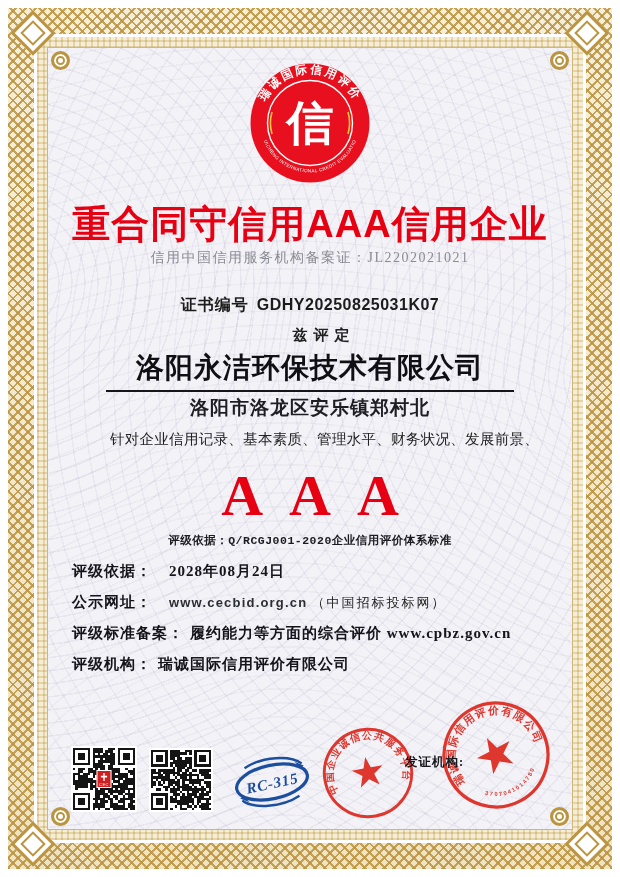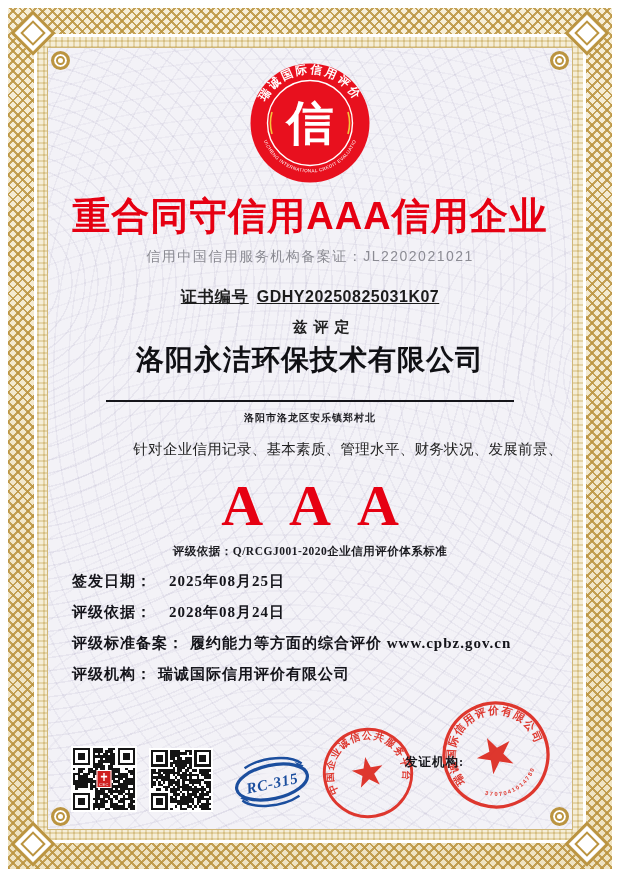--- a/index.html
+++ b/index.html
@@ -34,44 +34,44 @@
       box-shadow: inset 0 0 0 2px #fff, inset 0 0 0 4px #bb9440; }
   .c-tl { left:5px; top:5px; }
   .c-tr { right:5px; top:5px; transform:scaleX(-1); }
   .c-bl { left:5px; bottom:5px; transform:scaleY(-1); }
   .c-br { right:5px; bottom:5px; transform:scale(-1,-1); }
 
   .content { position:relative; text-align:center; padding-top:14px; z-index:2; }
 
   .logo-wrap { width:122px; height:122px; margin:0 auto; }
 
-  .title { margin-top:8px; font-size:38px; line-height:48px; font-weight:900; color:#e60012;
+  .title { margin-top:16px; font-size:38px; line-height:48px; font-weight:900; color:#e60012;
       letter-spacing:1px; font-family:"Liberation Sans",sans-serif; }
-  .subtitle { margin-top:6px; font-size:14px; line-height:20px; color:#8b8b93; letter-spacing:1.5px; }
-
-  .cert-line { margin-top:20px; font-size:16px; line-height:22px; font-weight:bold; color:#1c1c1c; letter-spacing:1px;text-decoration:underline; }
+  .subtitle { font-size:14px; line-height:20px; color:#8b8b93; letter-spacing:1.5px;font-family:Liberation Serif, serif; }
+
+  .cert-line { margin-top:26px; font-size:16px; line-height:22px; font-weight:bold; color:#1c1c1c; letter-spacing:1px; }
   .cert-line .num { margin-left:8px; letter-spacing:0.5px; }
 
   .hereby { margin-top:9px; font-size:15px; line-height:20px; font-weight:bold; color:#222;
       font-family:"Liberation Serif",serif; letter-spacing:6px;margin-left:28px; }
 
-  .company-wrap { width:408px; margin:6px auto 0; border-bottom:2px solid #15151a; padding-bottom:23px; }
+  .company-wrap { width:408px; margin:6px auto 0; border-bottom:2px solid #15151a; padding-bottom:5px; }
   .company { font-size:28px; line-height:34px; font-weight:bold; color:#101014;
       font-family:"Liberation Serif",serif; letter-spacing:1px; }
-  .address { margin-top:7px; font-size:10px; line-height:18px; font-weight:bold; color:#1d1d22; letter-spacing:1px; }
-
-  .para { width:505px; margin:10px auto 0; text-align:right; font-size:14.5px; line-height:24px;
+  .address { margin-top:7px; font-size:19px; line-height:18px; font-weight:bold; color:#1d1d22; letter-spacing:1px; }
+
+  .para { width:505px; margin:10px auto 0; text-align:center; font-size:14.5px; line-height:24px;
       color:#222; letter-spacing:0.3px; }
   .para .l1 { text-indent:2em; }
 
   .grade { margin-top:8px; height:74px; }
   .grade span { display:inline-block; font-family:"Liberation Serif",serif; font-weight:bold;
       font-size:58px; line-height:74px; color:#e60012; letter-spacing:26px; margin-right:-26px; }
   .basis { font-size:11.5px; line-height:16px; font-weight:bold; color:#1b1b20;
-      font-family:Liberation Serif, serif; letter-spacing:0.5px; }
+      font-family:Liberation Mono, monospace; letter-spacing:0.5px; }
 
   .fields { margin:12px 0 0 24px; text-align:left; }
   .row { margin-bottom:11px; font-size:15px; line-height:19px; color:#14141a; }
   .lab { display:inline-block; width:97px; font-family:"Liberation Serif",serif; font-weight:bold; letter-spacing:1px; }
   .lab.auto { width:auto; margin-right:6px; }
   .val.serif { font-family:"Liberation Serif",serif; font-weight:bold; letter-spacing:1px; }
   .val.url { font-size:13px; font-weight:600; color:#2c2c33; letter-spacing:1.2px; }
   .note { font-size:13px; color:#222; letter-spacing:2px; }
 
   
@@ -142,24 +142,24 @@
         <div class="l1">针对企业信用记录、基本素质、管理水平、财务状况、发展前景、</div>
       </div>
 
       <div class="grade">
         <span>AAA</span>
       </div>
       <div class="basis">评级依据：Q/RCGJ001-2020企业信用评价体系标准</div>
 
       <div class="fields">
         <div class="row">
-          <span class="lab">签发日期：</span><span class="val serif">2025年08月25日</span>
+          <span class="lab">评级依据：</span><span class="val serif">2028年08月24日</span>
         </div>
         <div class="row">
-          <span class="lab">评级依据：</span><span class="val serif">2028年08月24日</span>
+          <span class="lab">公示网址：</span><span class="val url">www.cecbid.org.cn</span> <span class="note">（中国招标投标网）</span>
         </div>
         <div class="row">
           <span class="lab auto">评级标准备案：</span><span class="val serif">履约能力等方面的综合评价 www.cpbz.gov.cn</span>
         </div>
         <div class="row">
           <span class="lab auto">评级机构：</span><span class="val serif">瑞诚国际信用评价有限公司</span>
         </div>
       </div>
     </div>
 

